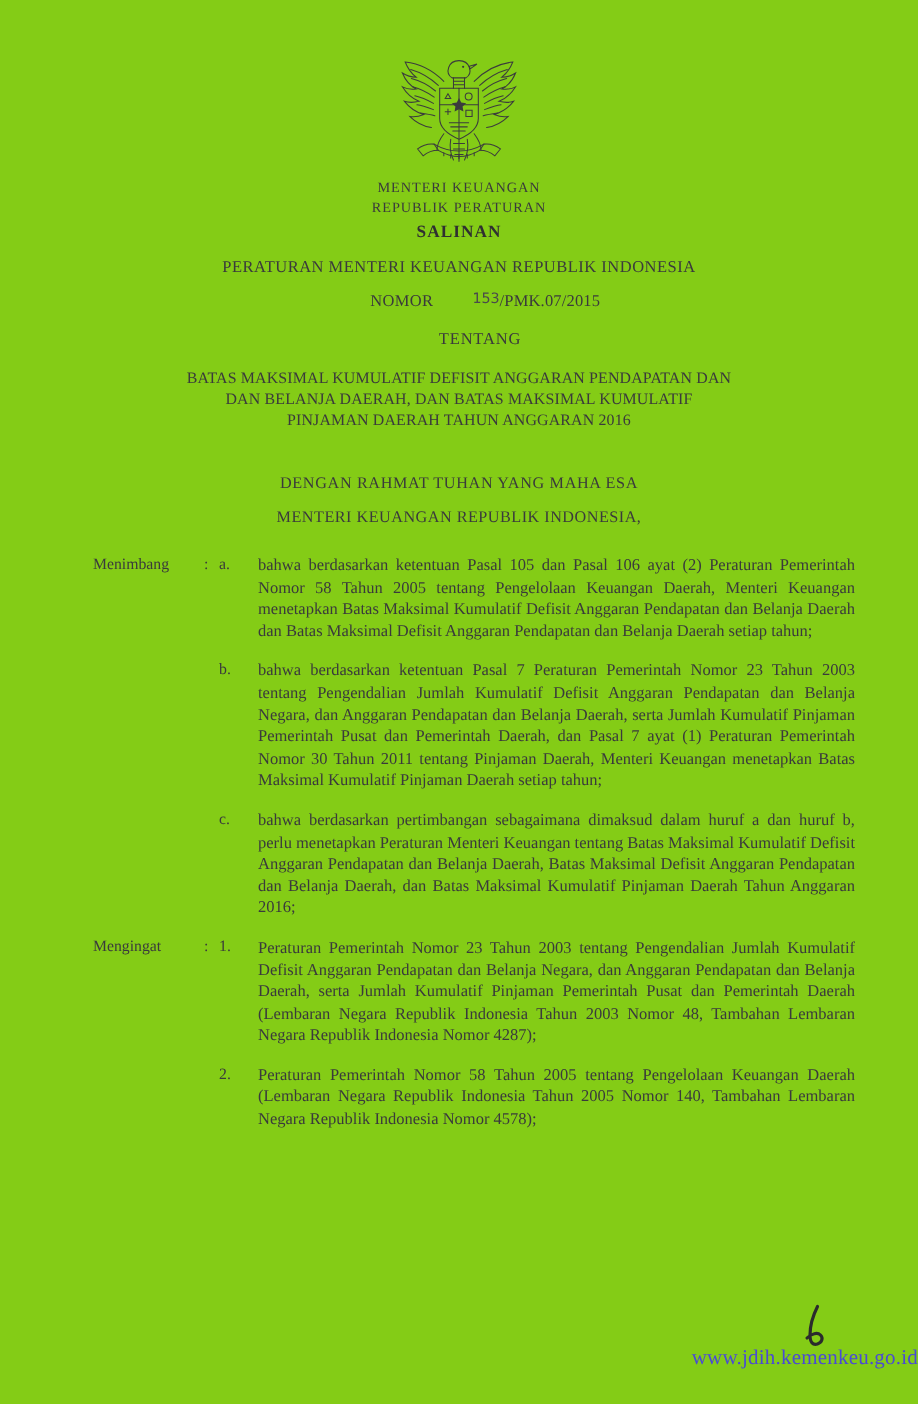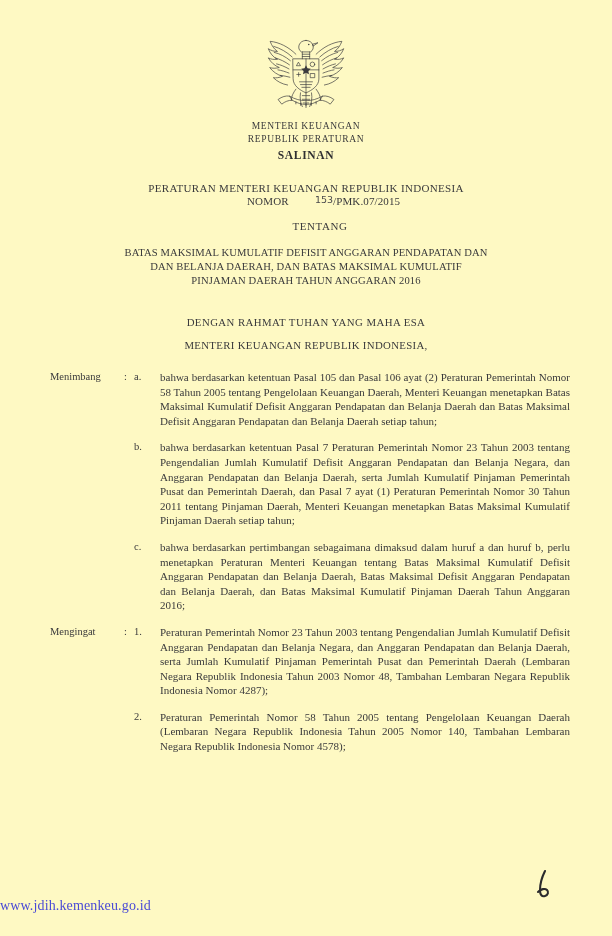--- a/index.html
+++ b/index.html
@@ -12,21 +12,21 @@
     height: 936px;
     position: relative;
     font-family: "Liberation Serif", "DejaVu Serif", serif;
     color: #3a3a3c;
     overflow: hidden;
   }
 
   .page {
     position: absolute;
     inset: 0;
-    background: #fef9c3;
+    background: #84cc16;
   }
 
   
   .emblem-wrap {
     position: absolute;
     top: 30px;
     left: 0;
     right: 0;
     display: flex;
     justify-content: center;
@@ -58,21 +58,21 @@
     right: 0;
     text-align: center;
     font-size: 11.5px;
     font-weight: bold;
     letter-spacing: 0.06em;
     color: #2f2f31;
   }
 
   .reg-line {
     position: absolute;
-    top: 182px;
+    top: 172px;
     left: 0;
     right: 0;
     text-align: center;
     font-size: 11px;
     letter-spacing: 0.03em;
   }
   .nomor-line {
     position: absolute;
     top: 195px;
     left: 0;
@@ -133,21 +133,21 @@
     letter-spacing: 0.03em;
   }
 
   
   .clauses {
     position: absolute;
     top: 370px;
     left: 0;
     right: 0;
   }
-  .section { position: relative; }
+  .section { position: relative; padding-left: 12px; }
   .clause-row {
     display: flex;
     align-items: flex-start;
     margin-bottom: 12px;
   }
   .lbl-col {
     width: 124px;
     flex: 0 0 124px;
     padding-left: 50px;
     box-sizing: border-box;
@@ -176,21 +176,21 @@
     text-justify: inter-word;
     hyphens: none;
   }
 
   
   .footer-url {
     position: absolute;
     left: 0;
     right: 0;
     bottom: 22px;
-    text-align: left;
+    text-align: right;
     font-size: 14px;
     color: #4a4ad6;
     letter-spacing: 0.01em;
     font-family: "Liberation Serif", serif;
   }
   .hand-initial {
     position: absolute;
     right: 58px;
     bottom: 36px;
     width: 22px;

